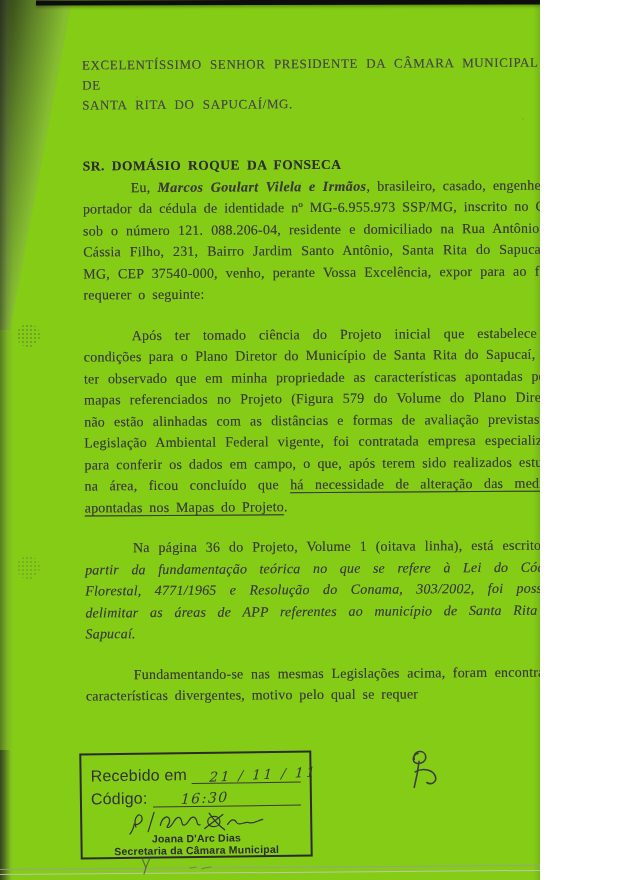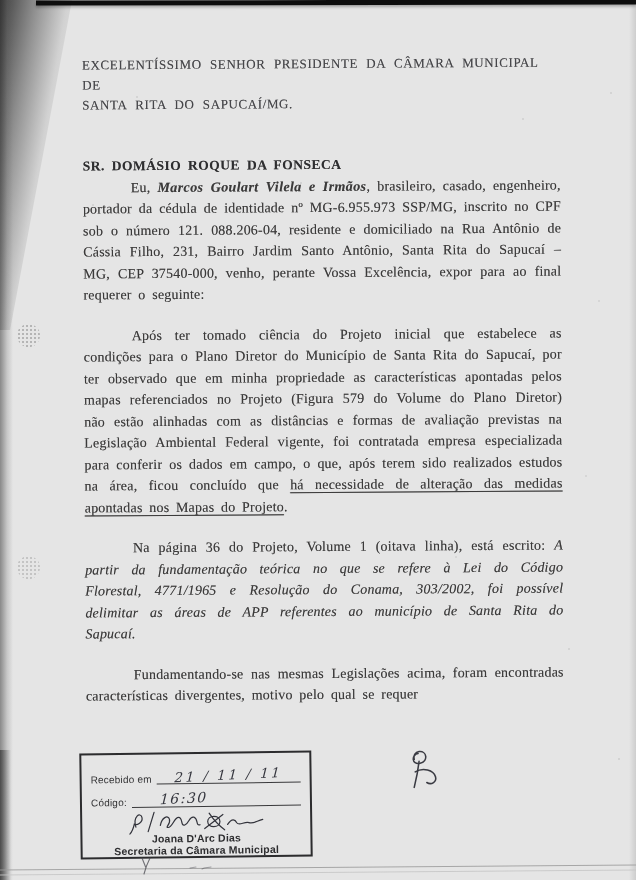--- a/index.html
+++ b/index.html
@@ -1,16 +1,16 @@
 <!DOCTYPE html>
 <html><head>
 <meta charset="utf-8">
 <style>
   html,body{margin:0;padding:0;background:#ffffff;}
-  .page{position:relative;width:636px;height:880px;background:#e5e5e5;overflow:hidden;
+  .page{position:relative;width:540px;height:880px;background:#84cc16;overflow:hidden;
         font-family:"Liberation Serif",serif;}
 
   
   .scan-top-bar{position:absolute;top:0;left:36px;right:0;height:5px;background:#0d0d0d;
                 box-shadow:0 2px 3px rgba(0,0,0,.28);transform:skewY(-0.1deg);}
   .corner-wedge{position:absolute;top:0;left:0;width:72px;height:330px;
                 background:linear-gradient(100deg,rgba(15,15,15,.78) 0%,rgba(60,60,60,.5) 28%,rgba(140,140,140,.22) 52%,transparent 70%);
                 -webkit-clip-path:polygon(0 0,100% 0,14% 100%,0 100%);clip-path:polygon(0 0,100% 0,14% 100%,0 100%);}
   .edge-left{position:absolute;top:0;bottom:0;left:0;width:13px;
              background:linear-gradient(to right,rgba(45,45,45,.5),rgba(95,95,95,.22) 55%,transparent);}
@@ -45,21 +45,21 @@
   .seg-bi{font-weight:bold;font-style:italic;letter-spacing:.4px;}
   .seg-u{text-decoration:underline;text-underline-offset:3px;text-decoration-thickness:1px;}
   .seg-i{font-style:italic;}
 
   
   .stamp{position:absolute;left:80px;top:752px;width:232px;height:106px;
          border:2.5px solid #2c2c2e;transform:rotate(-0.8deg);
          padding:7px 9px 4px 9px;box-sizing:border-box;color:#333;
          font-family:"Liberation Sans",sans-serif;}
   .stamp-row{display:flex;align-items:flex-end;height:23px;}
-  .stamp-label{font-size:10px;color:#323234;white-space:nowrap;letter-spacing:.2px;}
+  .stamp-label{font-size:16px;color:#323234;white-space:nowrap;letter-spacing:.2px;}
   .stamp-line{flex:1;margin-left:5px;border-bottom:1.5px solid #3a3a3c;position:relative;height:100%;}
   .hand{position:absolute;bottom:0;font-family:"DejaVu Serif",serif;font-style:italic;
         color:#35363e;transform:rotate(-2deg) skewX(-6deg);white-space:nowrap;}
   .hand-date{left:18px;font-size:13.5px;letter-spacing:2.5px;}
   .hand-time{left:28px;font-size:14px;letter-spacing:1.5px;}
   .stamp-sig{height:26px;margin-top:1px;text-align:center;}
   .stamp-name{text-align:center;font-size:10.5px;font-weight:bold;color:#2e2e30;margin-top:-2px;letter-spacing:.2px;}
   .stamp-title{text-align:center;font-size:10.5px;font-weight:bold;color:#2e2e30;letter-spacing:.2px;}
   .stamp-tail{position:absolute;left:132px;top:856px;width:90px;height:22px;}
 

